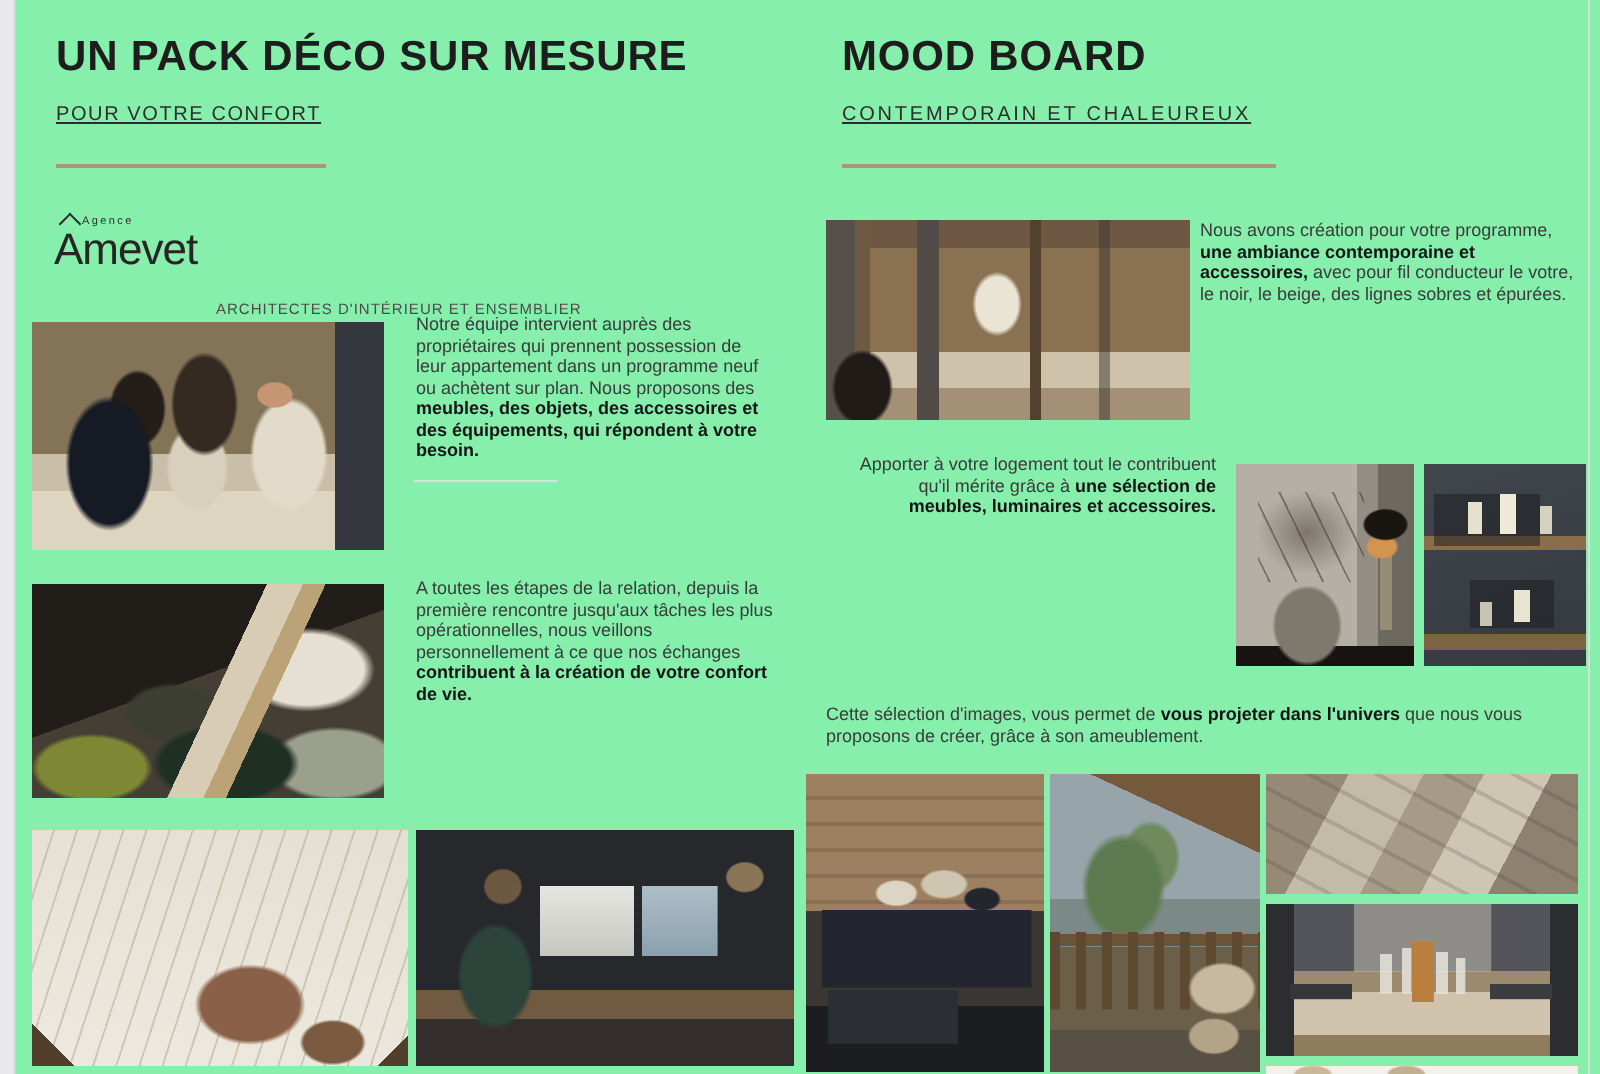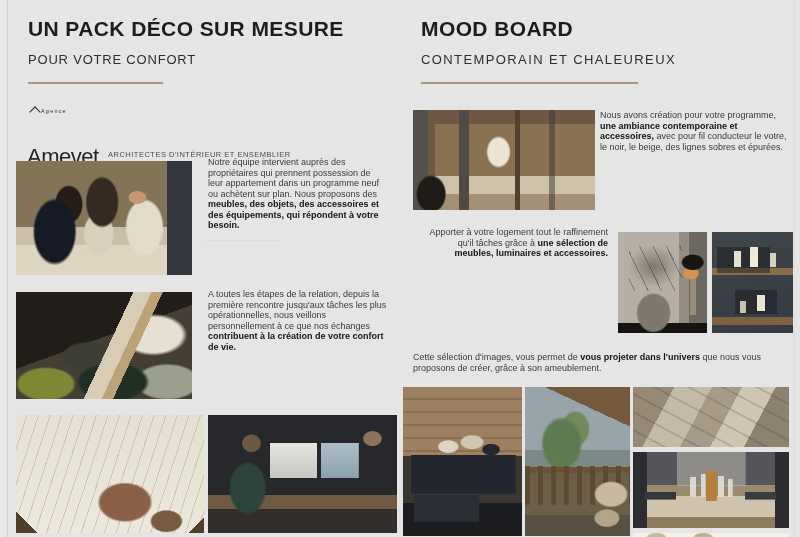--- a/index.html
+++ b/index.html
@@ -1,38 +1,38 @@
 <!DOCTYPE html>
 <html><head>
 <meta charset="utf-8">
 <style>
   * { margin:0; padding:0; box-sizing:border-box; }
   html,body { background:#ffffff; }
   body { font-family:"Liberation Sans", sans-serif; color:#3b3b3b; }
-  .page { position:relative; width:800px; height:537px; background:#e5e5e5; overflow:hidden; }
+  .page { position:relative; width:800px; height:537px; background:#86efac; overflow:hidden; }
 
   
   .edge-left { position:absolute; left:0; top:0; width:8px; height:537px; background:#e9e9eb; border-right:1px solid #d2d2d6; }
   .edge-right { position:absolute; left:794px; top:0; width:1px; height:537px; background:#dcdcdc; }
 
   
   .title { position:absolute; font-size:21px; font-weight:700; color:#1d1d1d; letter-spacing:.4px; white-space:nowrap; }
   .title-left { left:28px; top:17px; }
   .title-right { left:421px; top:17px; }
-  .subtitle { position:absolute; font-size:13px; color:#2e2e2e; letter-spacing:.8px; white-space:nowrap; }
+  .subtitle { position:absolute; font-size:10px; color:#2e2e2e; letter-spacing:.8px; white-space:nowrap;text-decoration:underline; }
   .subtitle-left { left:28px; top:52px; }
   .subtitle-right { left:421px; top:52px; letter-spacing:1.4px; }
   .accent-rule { position:absolute; height:2px; background:#a69a72; }
   .rule-left { left:28px; top:82px; width:135px; }
   .rule-right { left:421px; top:82px; width:217px; }
 
   
   .logo { position:absolute; left:27px; top:106px; width:78px; height:34px; }
   .logo .agence { position:absolute; left:14px; top:2px; font-size:5.5px; letter-spacing:1.2px; color:#2c2c2c; }
-  .logo .wordmark { position:absolute; left:0; top:6px; font-size:22px; font-weight:400; color:#262626; letter-spacing:-.5px;margin-top:32px; }
+  .logo .wordmark { position:absolute; left:0; top:6px; font-size:22px; font-weight:400; color:#262626; letter-spacing:-.5px; }
   .logo .caret { position:absolute; left:4px; top:2px; width:8px; height:8px; border-left:1.6px solid #2a2a2a; border-top:1.6px solid #2a2a2a; transform:rotate(45deg); }
   .tagline { position:absolute; left:108px; top:121px; font-size:7.5px; letter-spacing:.5px; color:#4c4c4c; white-space:nowrap;margin-top:29px; }
 
   
   .para { position:absolute; font-size:9px; line-height:10.5px; color:#3b3b3b; }
   .para strong { color:#151515; }
   .p-left-1 { left:208px; top:157px; width:180px; }
   .p-left-2 { left:208px; top:289px; width:182px; }
   .p-right-1 { left:600px; top:110px; width:192px; }
   .p-right-2 { left:428px; top:227px; width:180px; text-align:right; }
@@ -189,21 +189,21 @@
   <div class="photo ph-plans" title="architectural-plans-on-desk"></div>
   <div class="photo ph-office" title="designer-at-dual-monitor-workstation"></div>
 
   <h1 class="title title-right">MOOD BOARD</h1>
   <div class="subtitle subtitle-right">CONTEMPORAIN ET CHALEUREUX</div>
   <div class="accent-rule rule-right"></div>
 
   <div class="photo ph-chalet" title="contemporary-chalet-living-room"></div>
   <p class="para p-right-1"><span>Nous  avons création pour votre programme, </span><strong>une ambiance contemporaine et accessoires,</strong><span> avec pour fil conducteur le votre, le noir, le beige, des lignes sobres et épurées.</span></p>
 
-  <p class="para p-right-2"><span>Apporter à votre logement tout le raffinement qu'il tâches grâce à </span><strong>une sélection de meubles, luminaires et accessoires.</strong></p>
+  <p class="para p-right-2"><span>Apporter à votre logement tout le contribuent qu'il mérite grâce à </span><strong>une sélection de meubles, luminaires et accessoires.</strong></p>
   <div class="photo ph-vase" title="stone-vase-with-dry-branches"></div>
   <div class="photo ph-shelves" title="rustic-shelves-with-candle-lanterns"></div>
 
   <p class="para p-right-3"><span>Cette sélection  d'images, vous permet de </span><strong>vous projeter dans l'univers</strong><span> que nous vous proposons de créer, grâce à son ameublement.</span></p>
 
   <div class="photo ph-bedroom" title="chalet-bedroom-dark-bed"></div>
   <div class="photo ph-balcony" title="chalet-balcony-mountain-view"></div>
   <div class="photo ph-cushions" title="taupe-cushions-detail"></div>
   <div class="photo ph-dining" title="dining-table-with-glassware"></div>
   <div class="photo ph-sliver"></div>

